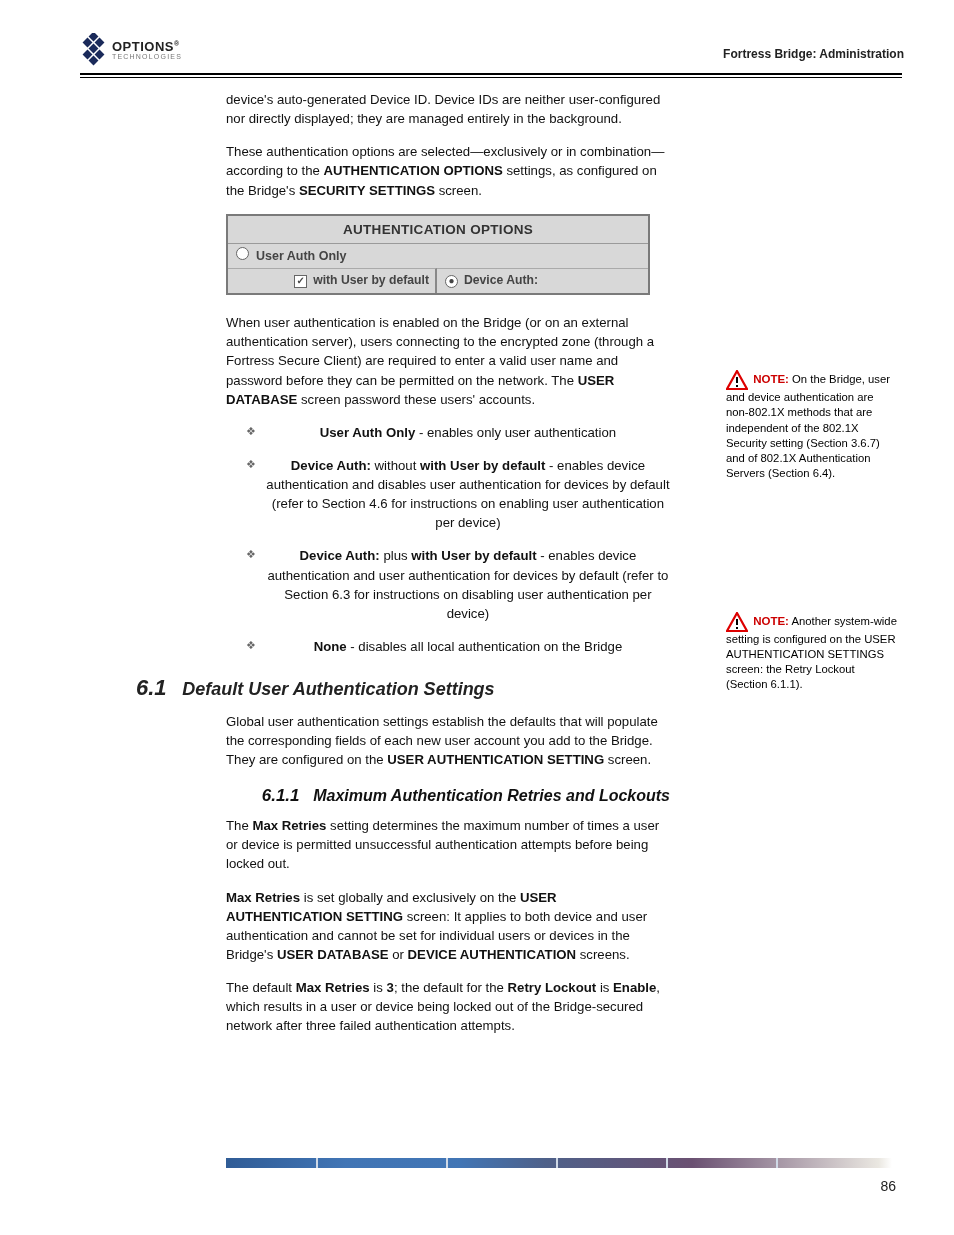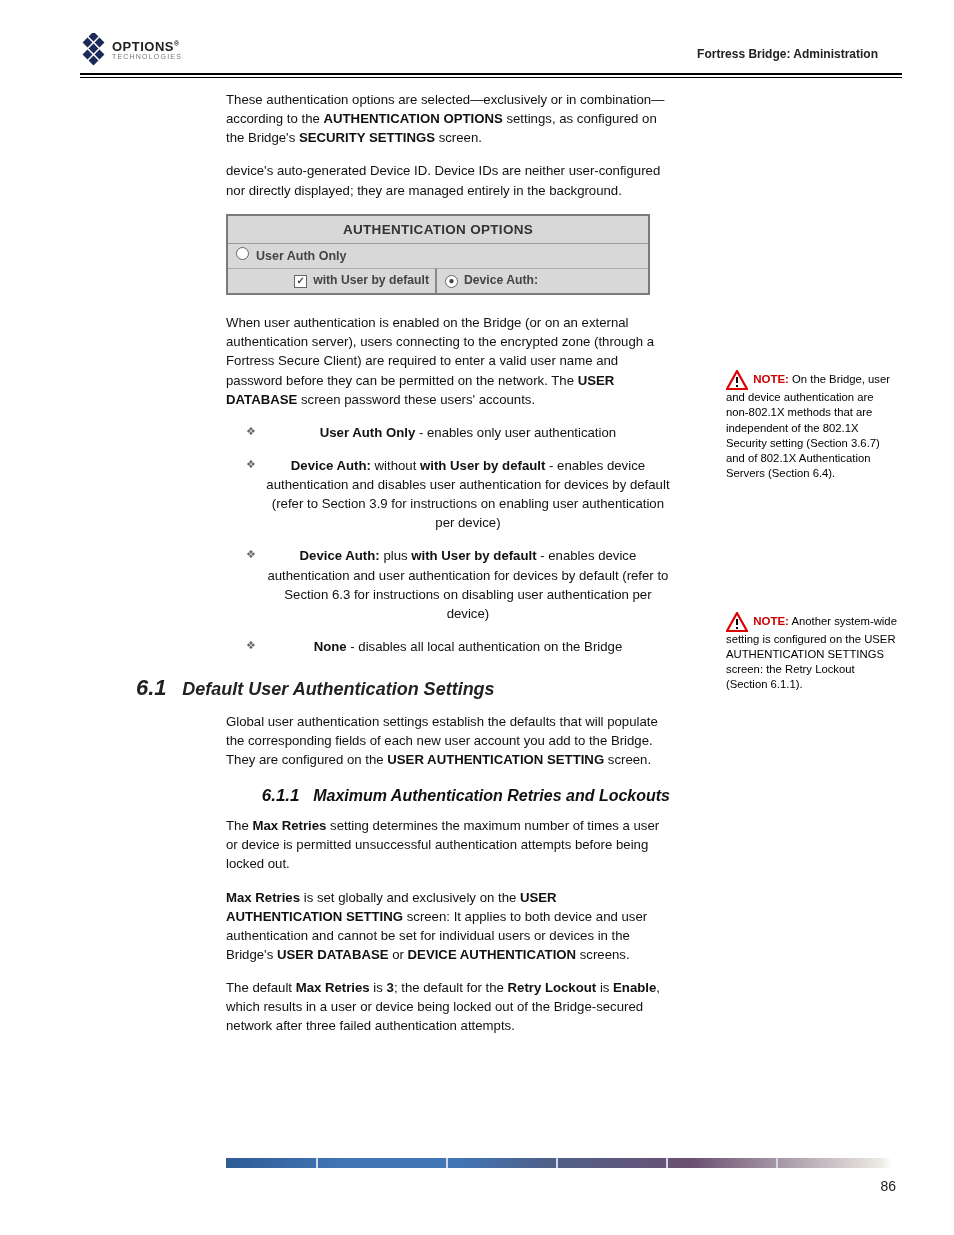--- a/index.html
+++ b/index.html
@@ -26,21 +26,21 @@
   .logo-svg { width: 28px; height: 34px; }
   .logo-text-wrap { display: flex; flex-direction: column; line-height: 1; }
   .logo-text-main { font-weight: 900; font-size: 13px; letter-spacing: 0.5px; color: #222; }
   .logo-text-sub { font-size: 7px; letter-spacing: 1.2px; color: #777; }
   .logo-reg { font-size: 7px; vertical-align: super; }
   .hr1 { border: none; border-top: 2px solid #000; margin-bottom: 2px; }
   .hr2 { border: none; border-top: 1px solid #000; }
   .running-title {
     position: absolute;
     top: 47px;
-    right: 76px;
+    right: 50px;
     font-size: 12px;
     font-weight: bold;
     color: #222;
   }
   .content-col {
     position: absolute;
     left: 226px;
     top: 90px;
     width: 444px;
     font-size: 13.2px;
@@ -178,25 +178,25 @@
       <span class="logo-text-sub">TECHNOLOGIES</span>
     </div>
   </div>
   <hr class="hr1">
   <hr class="hr2">
 </div>
 
 <div class="running-title">Fortress Bridge: Administration</div>
 
 <div class="content-col">
+  <p class="para">device's auto-generated Device ID. Device IDs are neither user-configured nor directly displayed; they are managed entirely in the background.</p>
+
   <p class="para">
     <span>These authentication options are selected—exclusively or in combination—according to the </span><span class="bold">AUTHENTICATION OPTIONS</span><span> settings, as configured on the Bridge's </span><span class="bold">SECURITY SETTINGS</span><span> screen.</span>
   </p>
-
-  <p class="para">device's auto-generated Device ID. Device IDs are neither user-configured nor directly displayed; they are managed entirely in the background.</p>
 
   <div class="auth-box">
     <div class="auth-title">AUTHENTICATION OPTIONS</div>
     <div class="auth-row1">
       <span class="win-radio"></span>
       &nbsp;<span>User Auth Only</span>
     </div>
     <div class="auth-row2">
       <div class="auth-cell-left">
         <span class="win-check">✓</span>
@@ -213,21 +213,21 @@
   <p class="para">
     <span>When user authentication is enabled on the Bridge (or on an external authentication server), users connecting to the encrypted zone (through a Fortress Secure Client) are required to enter a valid user name and password before they can be permitted on the network. The </span><span class="bold">USER DATABASE</span><span> screen password these users' accounts.</span>
   </p>
 
   <div class="bullet-row">
     <span class="bullet-mark">❖</span>
     <p class="bullet-text para"><span class="bold">User Auth Only</span><span> - enables only user authentication</span></p>
   </div>
   <div class="bullet-row">
     <span class="bullet-mark">❖</span>
-    <p class="bullet-text para"><span class="bold">Device Auth:</span><span> without </span><span class="bold">with User by default</span><span> - enables device authentication and disables user authentication for devices by default (refer to Section 3.9 for instructions on enabling user authentication per device)</span></p>
+    <p class="bullet-text para"><span class="bold">Device Auth:</span><span> without </span><span class="bold">with User by default</span><span> - enables device authentication and disables user authentication for devices by default (refer to Section 4.6 for instructions on enabling user authentication per device)</span></p>
   </div>
   <div class="bullet-row">
     <span class="bullet-mark">❖</span>
     <p class="bullet-text para"><span class="bold">Device Auth:</span><span> plus </span><span class="bold">with User by default</span><span> - enables device authentication and user authentication for devices by default (refer to Section 6.3 for instructions on disabling user authentication per device)</span></p>
   </div>
   <div class="bullet-row">
     <span class="bullet-mark">❖</span>
     <p class="bullet-text para"><span class="bold">None</span><span> - disables all local authentication on the Bridge</span></p>
   </div>
 

